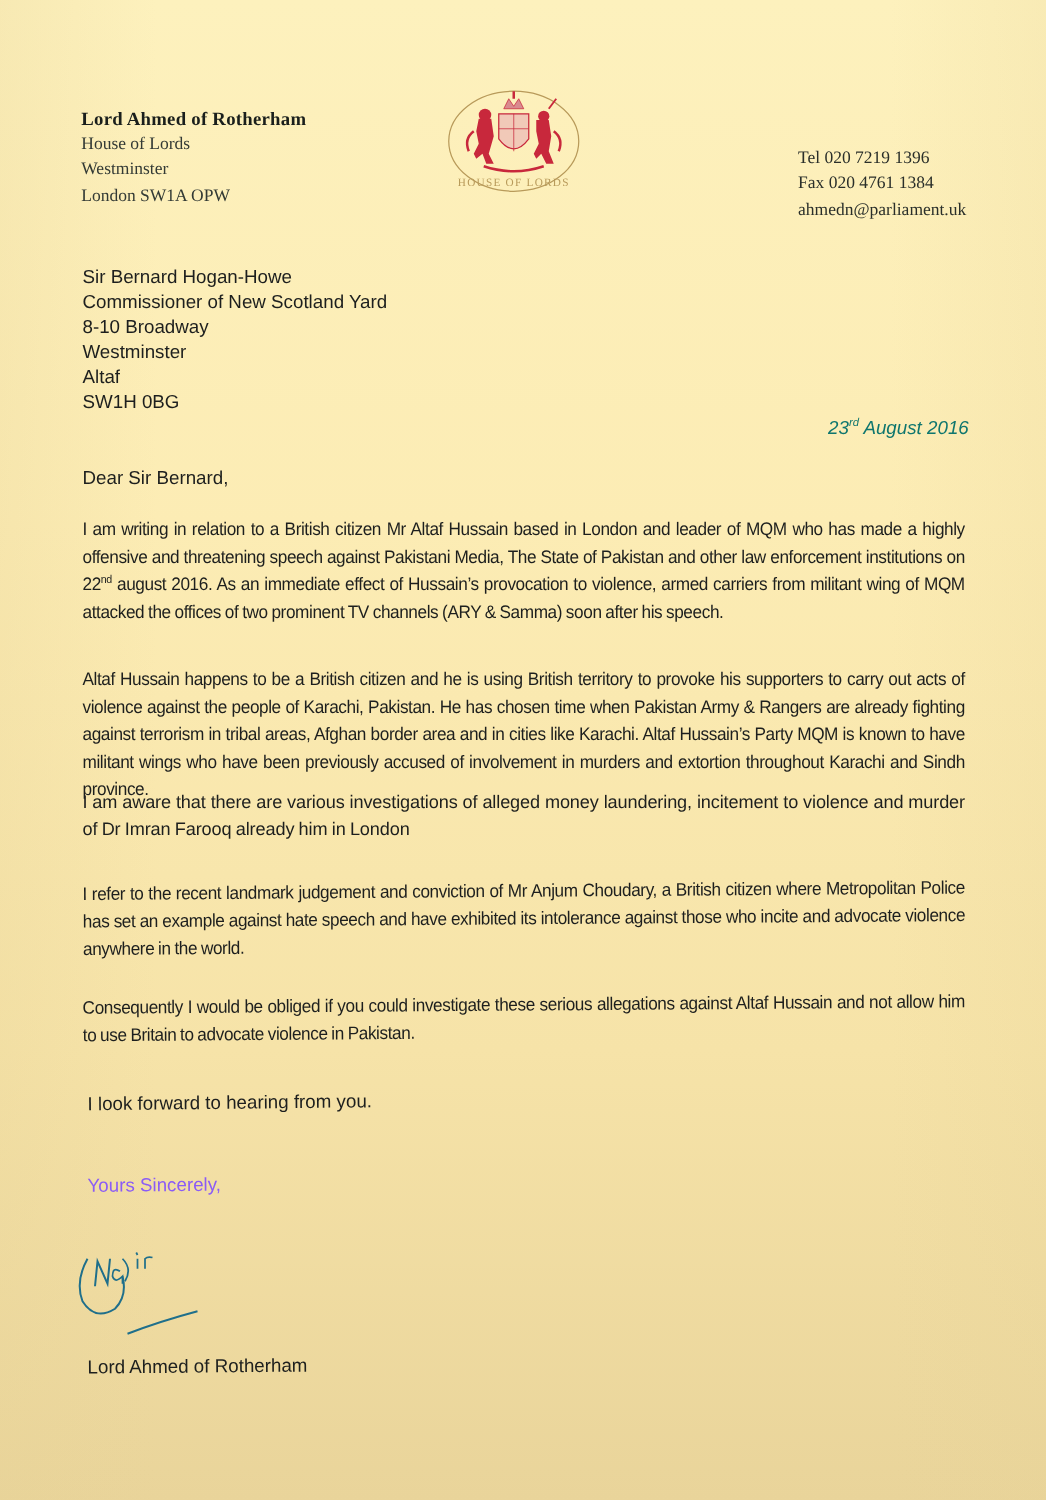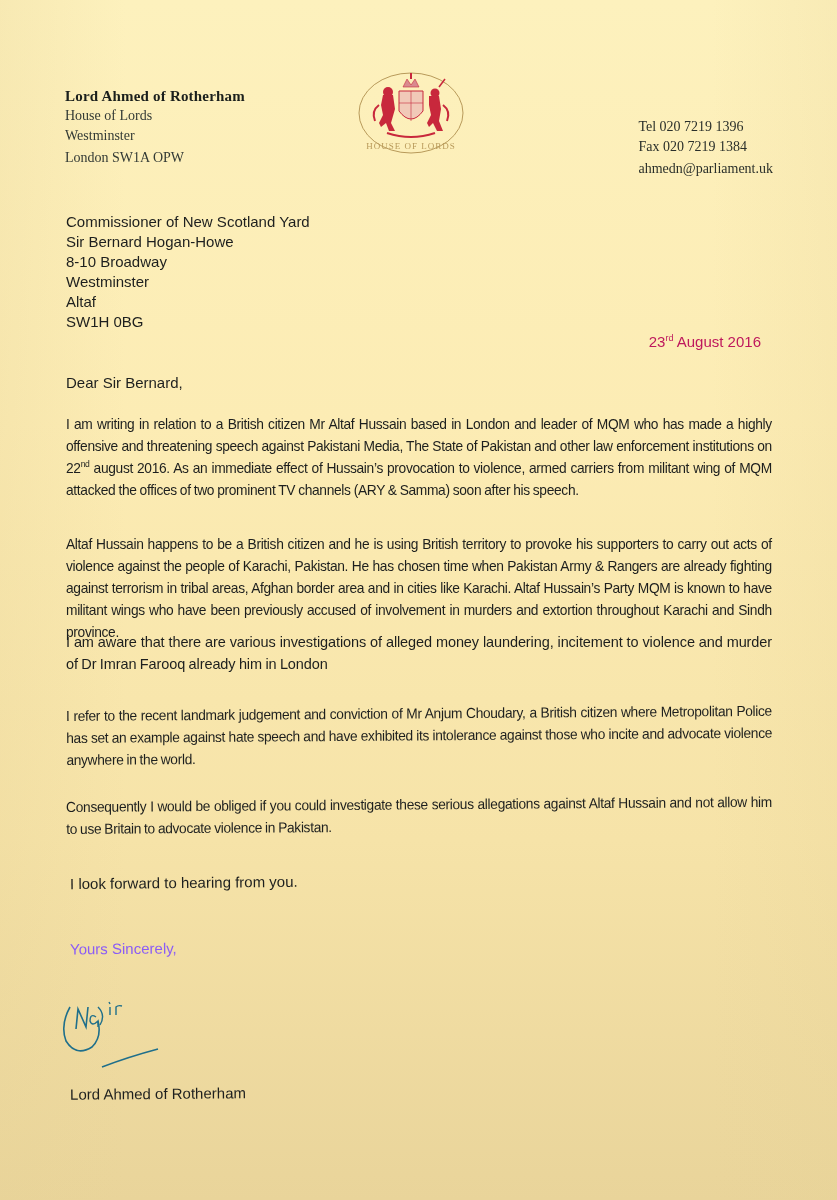--- a/index.html
+++ b/index.html
@@ -37,22 +37,22 @@
       color: #2a2f2a; font-size: 14px; line-height: 20px;
     }
     .letterhead-right .email { margin-top: 2px; margin-right: -4px; font-family: Liberation Serif, serif; }
 
     .recipient {
       position: absolute; left: 66px; top: 212px;
       font-size: 15px; line-height: 20px; color: #1d1f1e;
     }
 
     .date {
-      position: absolute; right: 76px; top: 333px;
-      font-size: 15px; color: #be185d;
+      position: absolute; right: 62px; top: 333px;
+      font-size: 15px; color: #0f766e; font-style: italic;
     }
     .date sup { font-size: 9px; vertical-align: 6px; }
 
     .salutation {
       position: absolute; left: 66px; top: 374px;
       font-size: 15px; color: #1d1f1e;
     }
 
     .body-text {
       position: absolute; left: 66px; width: 706px;
@@ -121,27 +121,27 @@
     <line x1="56" y1="26" x2="56" y2="56" stroke="#c8283c" stroke-width="0.6"></line>
     <line x1="44" y1="38" x2="68" y2="38" stroke="#c8283c" stroke-width="0.6"></line>
 
     <path d="M32 68 Q56 76 80 68" fill="none" stroke="#c8283c" stroke-width="2"></path>
     <text x="56" y="84" font-family="Liberation Serif, serif" font-size="9" fill="#b89a5a" text-anchor="middle" letter-spacing="1">HOUSE OF LORDS</text>
   </svg>
 </div>
 
 <div class="letterhead-right">
   <div>Tel 020 7219 1396</div>
-  <div>Fax 020 7219 1384</div>
+  <div>Fax 020 4761 1384</div>
   <div class="email">ahmedn@parliament.uk</div>
 </div>
 
 <div class="recipient">
+  <div>Sir Bernard Hogan-Howe</div>
   <div>Commissioner of New Scotland Yard</div>
-  <div>Sir Bernard Hogan-Howe</div>
   <div>8-10 Broadway</div>
   <div>Westminster</div>
   <div>Altaf</div>
   <div>SW1H 0BG</div>
 </div>
 
 <div class="date">
   <span>23</span><sup>rd</sup>
   <span>August 2016</span>
 </div>

